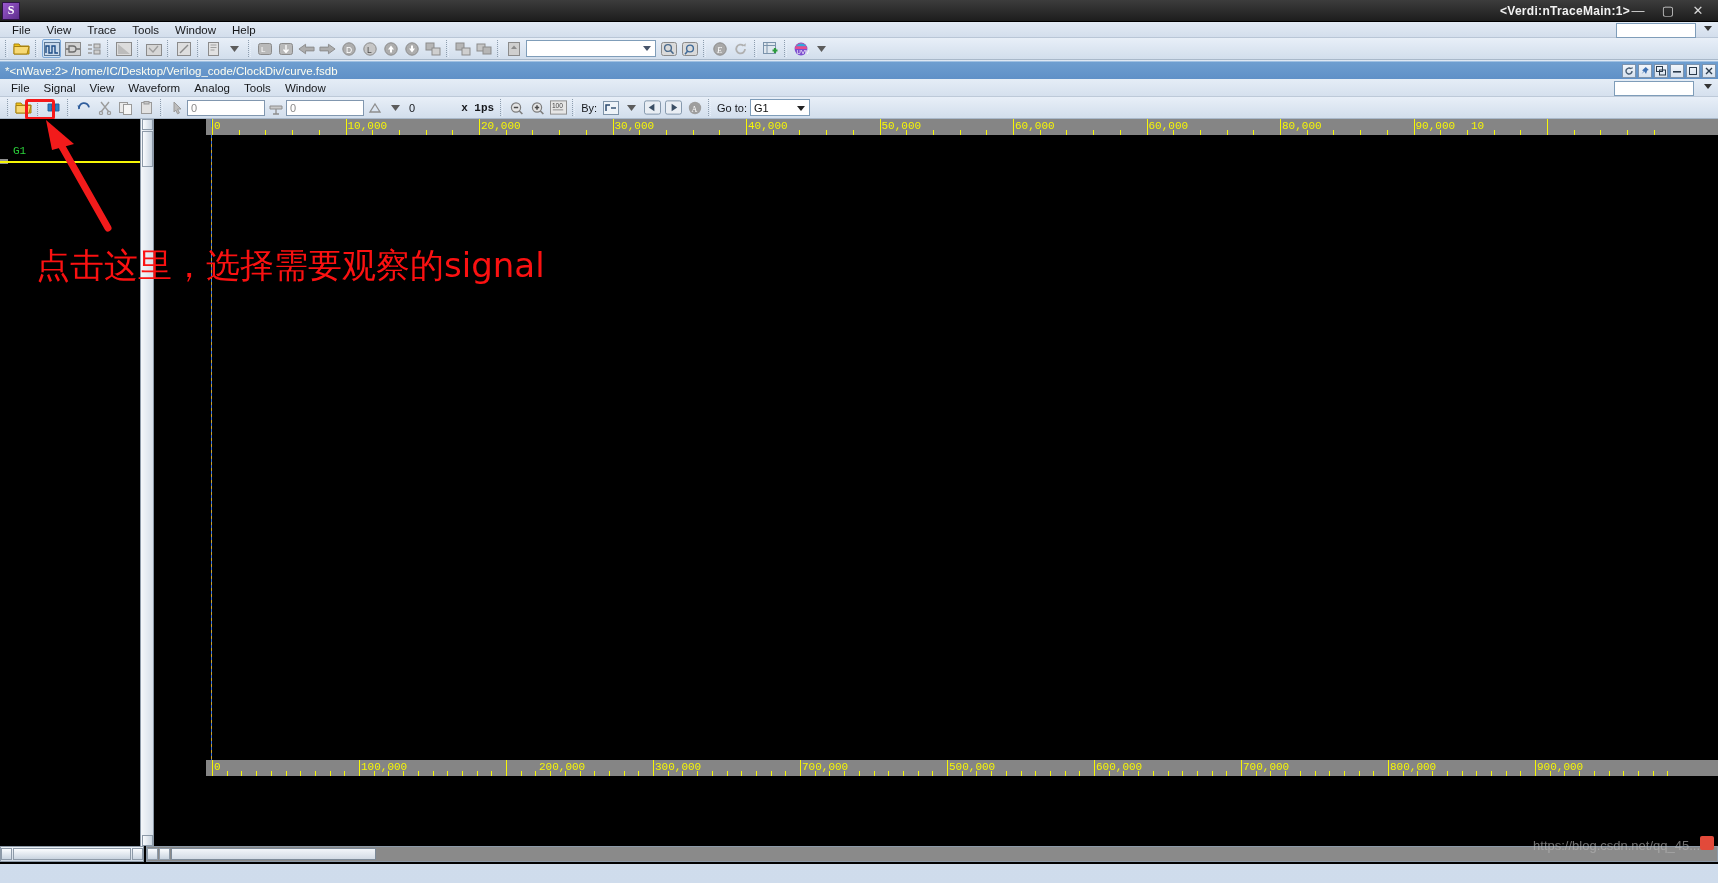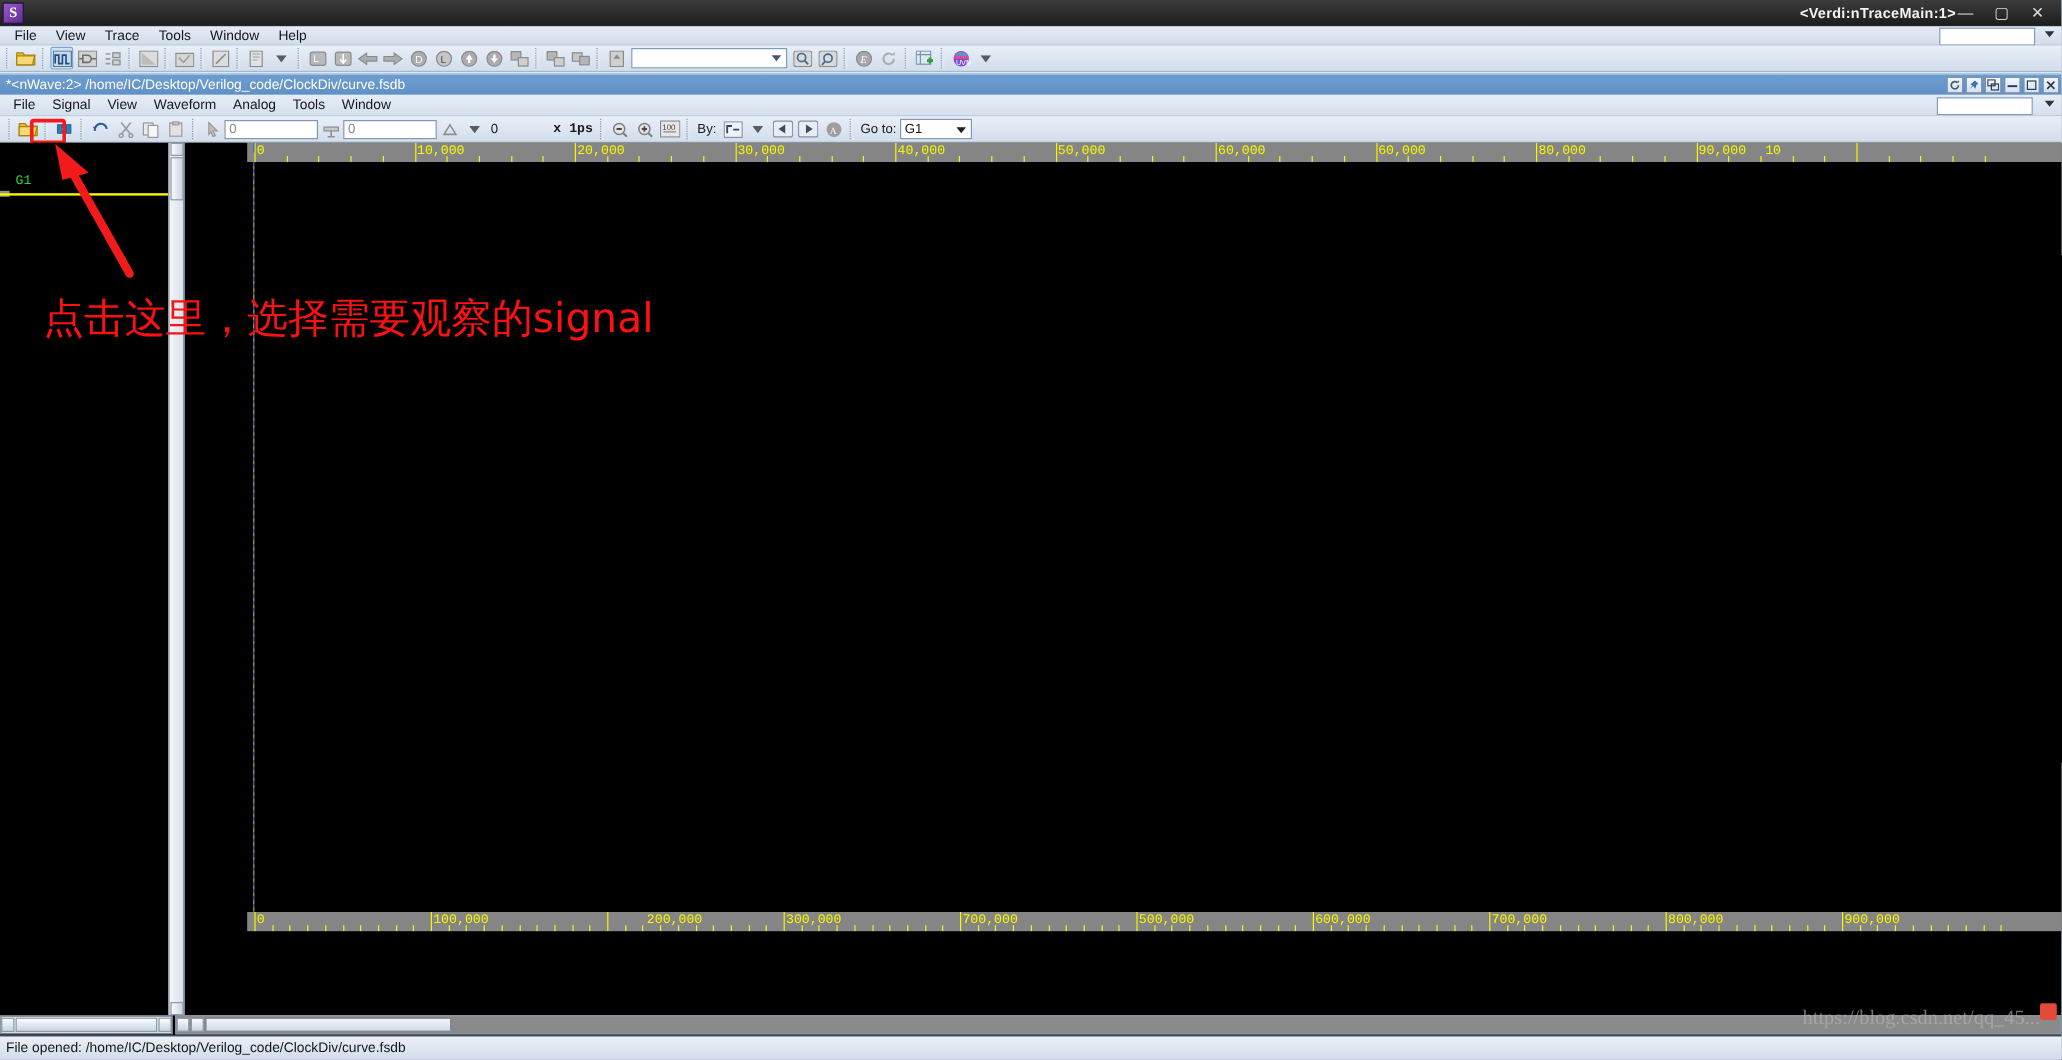--- a/index.html
+++ b/index.html
@@ -283,22 +283,22 @@
   .statusbar {
     position: absolute; left: 0; top: 863px; width: 1718px; height: 20px;
     background: linear-gradient(#e9f0f8, #d2dcea);
     border-top: 1px solid #aab8c8;
     display: flex; align-items: center;
   }
   .statusbar .txt { font-size: 11.5px; color: #14161a; margin-left: 5px; }
 
   .watermark {
     position: absolute; right: 18px; top: 838px;
-    color: #b7b7b7; font-size: 17px; opacity: .62;
-    font-family: Liberation Serif, serif;
+    color: #b7b7b7; font-size: 13px; opacity: .62;
+    font-family: Liberation Sans, sans-serif;
   }
   .wm-badge {
     position: absolute; right: 4px; top: 836px;
     width: 14px; height: 14px; background: #e24a3a; border-radius: 2px;
   }
 </style>
 </head>
 <body>
 
 <div id="app">
@@ -913,17 +913,14 @@
   </div>
   <div class="hscroll-main">
     <div class="arr l1"></div>
     <div class="arr l2"></div>
     <div class="thumb"></div>
   </div>
 
   <div class="watermark">https://blog.csdn.net/qq_45...</div>
   <div class="wm-badge"></div>
 
-  <div class="statusbar">
-    <div class="txt">File opened: /home/IC/Desktop/Verilog_code/ClockDiv/curve.fsdb</div>
-  </div>
 
 </div>
 
 </body></html>

